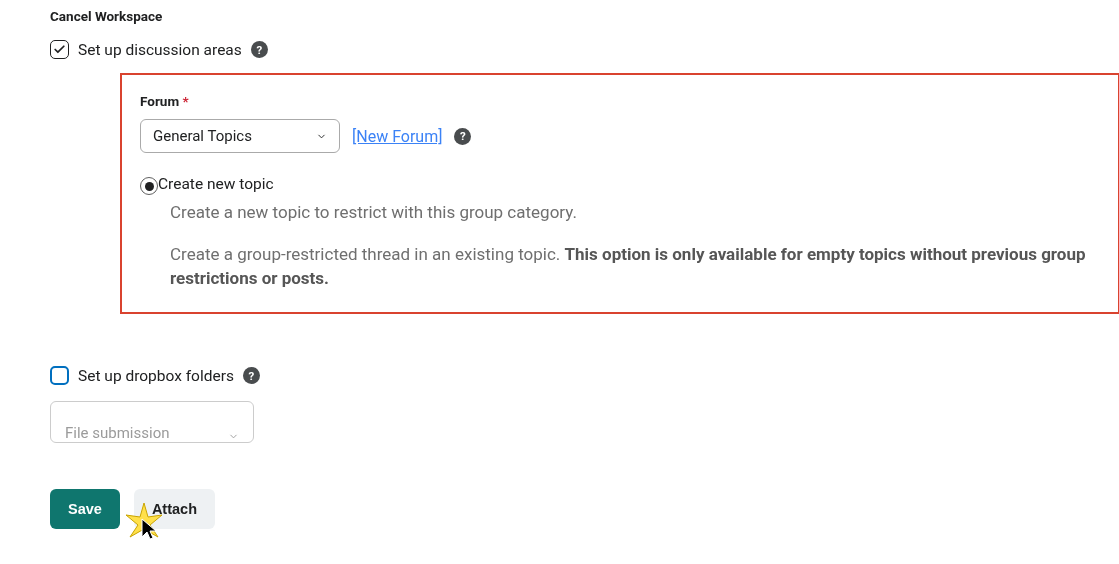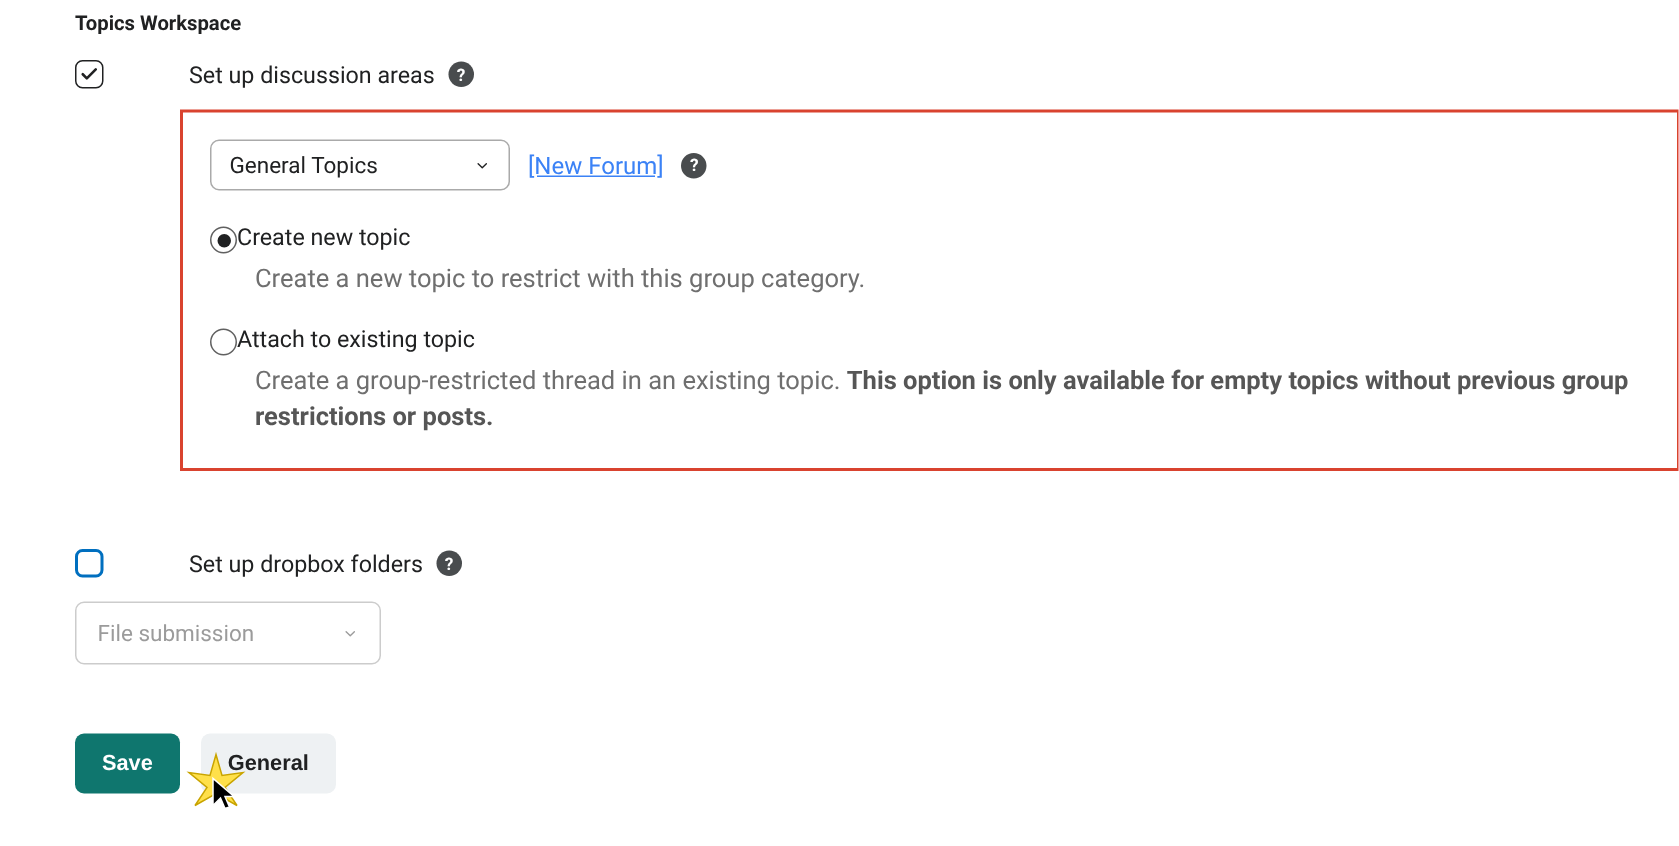--- a/index.html
+++ b/index.html
@@ -24,21 +24,21 @@
     width: 19px; height: 19px;
     border: 1.8px solid #202122;
     border-radius: 5px;
     display: flex; align-items: center; justify-content: center;
     background: #fff;
     flex-shrink: 0;
   }
   .checkbox.checked svg { display: block; }
   .checkbox svg { display: none; width: 13px; height: 13px; }
   .checkbox.blue { border-color: #006fbf; border-width: 2px; }
-  .check-label { font-size: 15.5px; color: #202122; margin-left: 48px; }
+  .check-label { font-size: 15.5px; color: #202122; }
   .help-icon {
     width: 17px; height: 17px; border-radius: 50%;
     background: #494c4e;
     color: #fff; font-size: 11.5px; font-weight: 700;
     display: flex; align-items: center; justify-content: center;
     flex-shrink: 0;
   }
   .highlight-box {
     margin-left: 70px;
     margin-top: 14px;
@@ -73,21 +73,21 @@
   }
   .radio .dot { width: 9px; height: 9px; background: #202122; border-radius: 50%; display: none; }
   .radio.selected .dot { display: block; }
   .radio-title { font-size: 15.5px; }
   .radio-desc { font-size: 17px; color: #6f6f6f; margin: 6px 0 18px 30px; line-height: 1.4; }
   .radio-desc .bold { font-weight: 700; color: #565656; }
   .dropbox-block { margin-top: 52px; }
   .sel-disabled {
     border: 1px solid #ccc; border-radius: 6px;
     height: 42px; padding: 0 14px;
-    display: flex; align-items: center; justify-content: space-between;
+    display: flex; align-items: flex-end; justify-content: space-between;
     width: 204px;
     font-size: 15px; color: #9b9b9b;
     background: #fff;
     margin-top: 16px;
   }
   .btn-row { margin-top: 46px; display: flex; gap: 14px; align-items: center; position: relative; }
   .btn {
     border-radius: 6px;
     height: 40px; padding: 0 18px;
     display: flex; align-items: center; justify-content: center;
@@ -98,56 +98,55 @@
   .btn-secondary { background: #eef1f3; color: #202122; }
   .cursor-anno {
     position: absolute; left: 70px; top: 10px;
     pointer-events: none;
   }
 </style>
 </head>
 <body>
 
 <div class="wrap">
-  <div class="section-title">Topics Workspace</div>
+  <div class="section-title">Cancel Workspace</div>
 
   <div class="row">
     <div class="checkbox checked">
       <svg viewBox="0 0 24 24">
           <path d="M4 12 L9 17 L20 6" stroke="#202122" stroke-width="3.2" fill="none" stroke-linecap="round" stroke-linejoin="round"></path>
         </svg>
     </div>
     <span class="check-label">Set up discussion areas</span>
     <span class="help-icon">?</span>
   </div>
 
   <div class="highlight-box">
+    <div class="sub-label">
+      <span>Forum</span> <span class="req">*</span>
+    </div>
     <div class="forum-row">
       <div class="select-box">
         <span>General Topics</span>
         <svg class="chev" viewBox="0 0 24 24">
             <path d="M6 9 L12 15 L18 9" stroke="#202122" stroke-width="2" fill="none" stroke-linecap="round" stroke-linejoin="round"></path>
           </svg>
       </div>
       <span class="link-blue">[New Forum]</span>
       <span class="help-icon">?</span>
     </div>
 
     <div class="radio-row">
       <div class="radio selected">
           <div class="dot"></div>
         </div>
       <span class="radio-title">Create new topic</span>
     </div>
     <div class="radio-desc">Create a new topic to restrict with this group category.</div>
 
-    <div class="radio-row">
-      <div class="radio"></div>
-      <span class="radio-title">Attach to existing topic</span>
-    </div>
     <div class="radio-desc" style="margin-bottom:0;">
       <span>Create a group-restricted thread in an existing topic. </span><span class="bold">This option is only available for empty topics without previous group restrictions or posts.</span>
     </div>
   </div>
 
   <div class="dropbox-block">
     <div class="row">
       <div class="checkbox blue">
         
       </div>
@@ -157,21 +156,21 @@
     <div class="sel-disabled">
       <span>File submission</span>
       <svg class="chev" viewBox="0 0 24 24">
           <path d="M6 9 L12 15 L18 9" stroke="#9b9b9b" stroke-width="2" fill="none" stroke-linecap="round" stroke-linejoin="round"></path>
         </svg>
     </div>
   </div>
 
   <div class="btn-row">
     <button class="btn btn-primary">Save</button>
-    <button class="btn btn-secondary">General</button>
+    <button class="btn btn-secondary">Attach</button>
     <svg class="cursor-anno" width="48" height="48" viewBox="0 0 48 48">
       <g>
         <polygon points="24,4 28,18 42,16 30,26 38,38 24,30 10,38 18,26 6,16 20,18" fill="#ffe04a" stroke="#c9a400" stroke-width="1"></polygon>
         <path d="M22 20 L22 38 L27 33 L30 40 L33 39 L30 32 L36 32 Z" fill="#000" stroke="#fff" stroke-width="1"></path>
       </g>
     </svg>
   </div>
 </div>
 
 </body></html>

